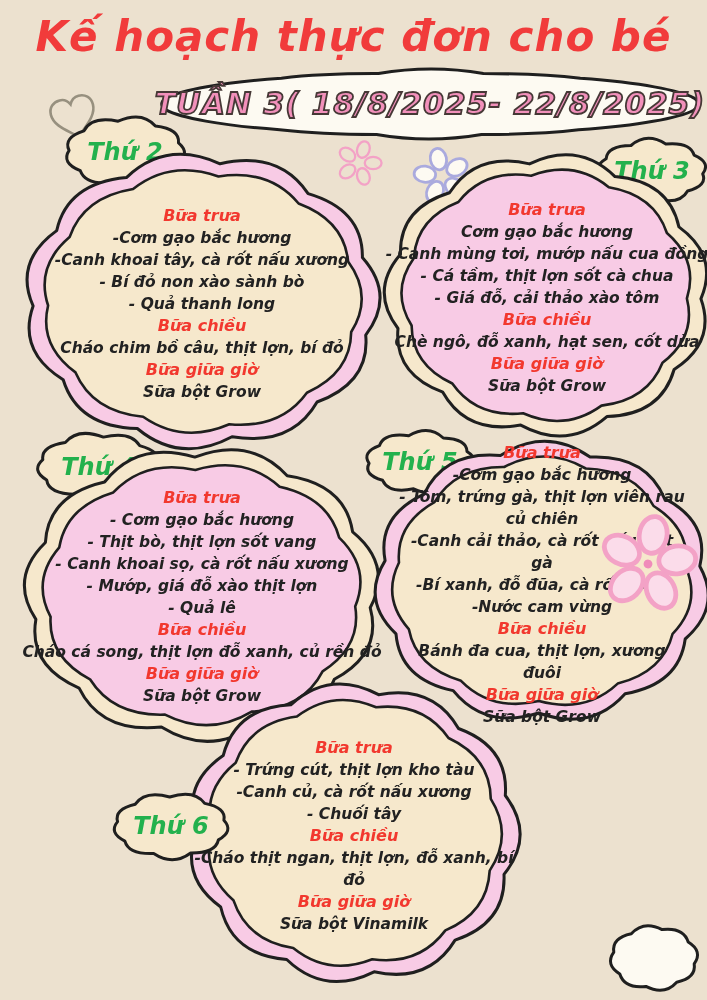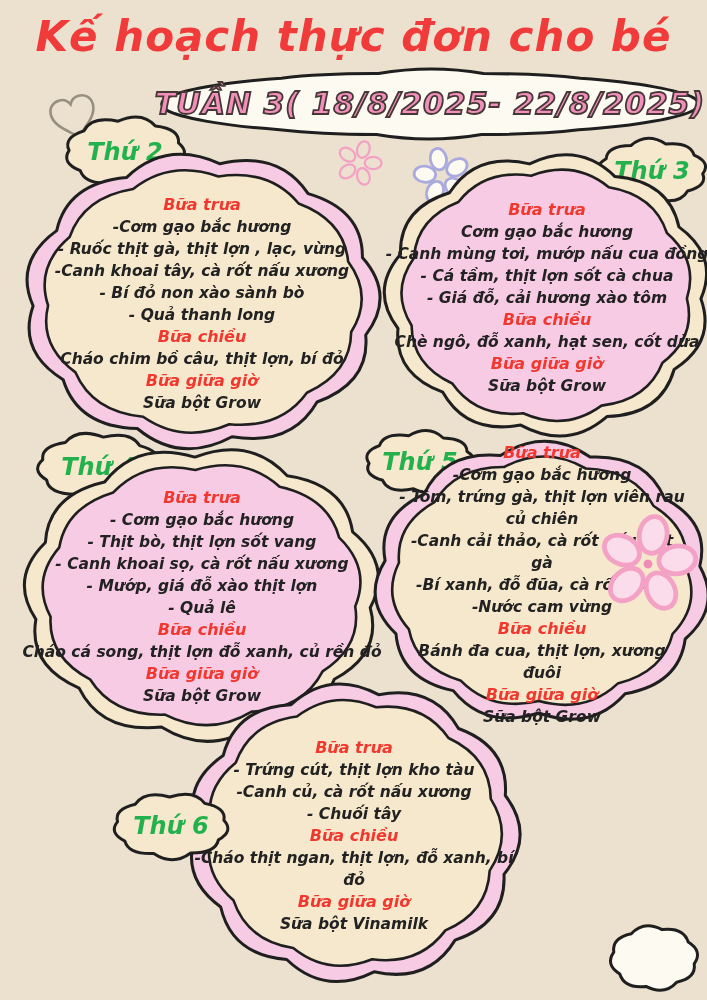--- a/index.html
+++ b/index.html
@@ -107,42 +107,41 @@
   </div>
 
   <div class="bubble ring-pink" style="left:28px;top:158px;width:348px;height:286px">
     <svg viewBox="0 0 348 286">
         <path class="outer" d="M337.7 177.1 Q342.2 224.5 289.1 244.0 Q263.3 288.7 204.0 278.8 Q152.5 306.4 109.3 270.5 Q49.8 268.9 35.2 221.7 Q-10.7 193.2 5.1 147.9 Q-14.4 103.7 28.7 72.6 Q39.5 25.0 98.4 19.6 Q138.3 -18.6 192.1 5.8 Q250.5 -7.9 280.1 35.6 Q335.0 51.7 334.4 99.4 Q368.0 137.4 337.7 177.1 Z"></path>
         <path class="inner" d="M323.2 174.0 Q322.7 214.8 278.9 234.7 Q252.7 270.9 201.3 266.3 Q155.0 286.3 115.1 258.7 Q64.4 253.6 47.5 214.4 Q10.6 187.2 20.1 147.5 Q7.3 108.4 41.6 79.1 Q55.3 39.2 105.1 31.0 Q142.6 1.3 190.5 18.5 Q241.5 10.6 270.6 45.5 Q316.3 62.7 320.1 103.5 Q345.7 138.0 323.2 174.0 Z"></path>
       </svg>
     <div class="bubble-content">
       <div class="meal-header">Bữa trưa</div>
       <div class="meal-line">-Cơm gạo bắc hương</div>
-      <div class="meal-line">- Ruốc thịt gà, thịt lợn , lạc, vừng</div>
       <div class="meal-line">-Canh khoai tây, cà rốt nấu xương</div>
       <div class="meal-line">- Bí đỏ non xào sành bò</div>
       <div class="meal-line">- Quả thanh long</div>
       <div class="meal-header">Bữa chiều</div>
       <div class="meal-line">Cháo chim bồ câu, thịt lợn, bí đỏ</div>
       <div class="meal-header">Bữa giữa giờ</div>
       <div class="meal-line">Sữa bột Grow</div>
     </div>
   </div>
 
   <div class="bubble ring-cream" style="left:388px;top:158px;width:318px;height:274px">
     <svg viewBox="0 0 318 274">
         <path class="outer" d="M286.1 211.5 Q273.2 256.8 218.9 258.6 Q179.8 292.6 132.7 267.1 Q78.8 276.7 54.8 234.2 Q5.8 216.1 10.0 170.5 Q-18.7 132.6 12.5 96.2 Q11.2 50.3 61.5 34.8 Q88.3 -6.6 141.5 5.9 Q190.2 -17.2 227.0 18.6 Q280.9 23.2 290.9 68.9 Q331.2 98.2 312.9 140.8 Q328.4 184.2 286.1 211.5 Z"></path>
         <path class="inner" d="M274.5 204.8 Q259.5 242.5 213.5 247.6 Q177.3 273.8 135.1 255.3 Q88.5 259.9 64.3 225.5 Q24.0 206.8 23.6 167.5 Q2.2 133.1 25.9 99.9 Q28.7 60.5 70.4 44.0 Q96.8 10.7 143.1 17.7 Q186.4 1.4 220.8 29.2 Q266.3 36.8 278.9 75.0 Q310.9 102.8 298.9 140.5 Q308.4 178.7 274.5 204.8 Z"></path>
       </svg>
     <div class="bubble-content">
       <div class="meal-header">Bữa trưa</div>
       <div class="meal-line">Cơm gạo bắc hương</div>
       <div class="meal-line">- Canh mùng tơi, mướp nấu cua đồng</div>
       <div class="meal-line">- Cá tầm, thịt lợn sốt cà chua</div>
-      <div class="meal-line">- Giá đỗ, cải hương xào tôm</div>
+      <div class="meal-line">- Giá đỗ, cải thảo xào tôm</div>
       <div class="meal-header">Bữa chiều</div>
       <div class="meal-line">Chè ngô, đỗ xanh, hạt sen, cốt dừa</div>
       <div class="meal-header">Bữa giữa giờ</div>
       <div class="meal-line">Sữa bột Grow</div>
     </div>
   </div>
 
   <div class="bubble ring-cream" style="left:28px;top:452px;width:348px;height:284px">
     <svg viewBox="0 0 348 284">
         <path class="outer" d="M342.2 155.7 Q354.6 201.4 306.3 227.2 Q288.4 273.6 228.5 271.7 Q182.6 305.3 133.4 275.0 Q73.5 281.5 51.1 236.1 Q-0.1 213.9 7.9 167.3 Q-19.2 126.3 17.4 90.5 Q20.1 42.9 76.6 30.0 Q109.3 -11.9 166.8 5.1 Q222.3 -16.2 259.2 23.7 Q317.3 32.3 324.6 79.8 Q365.0 112.9 342.2 155.7 Z"></path>

